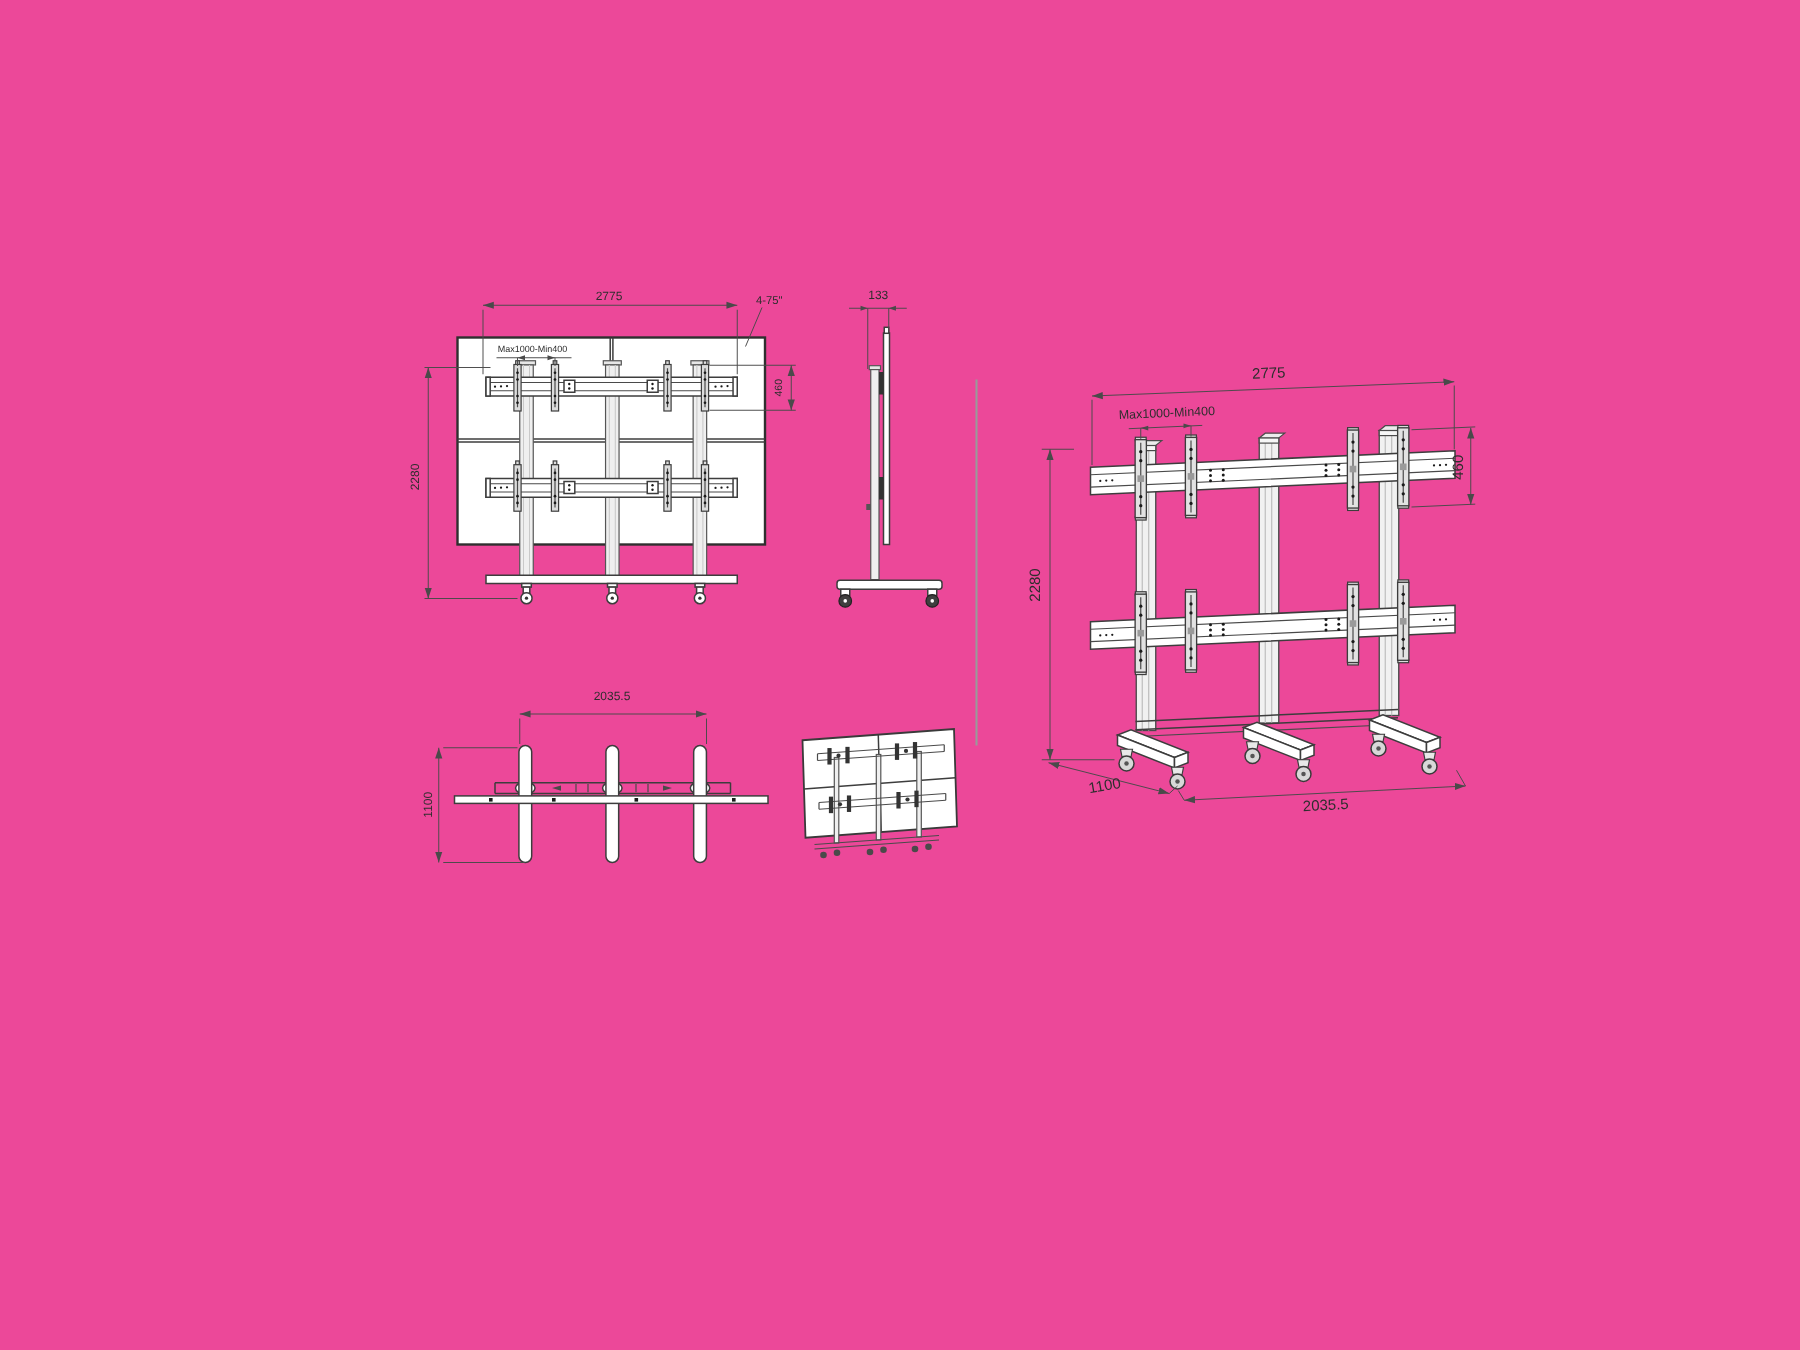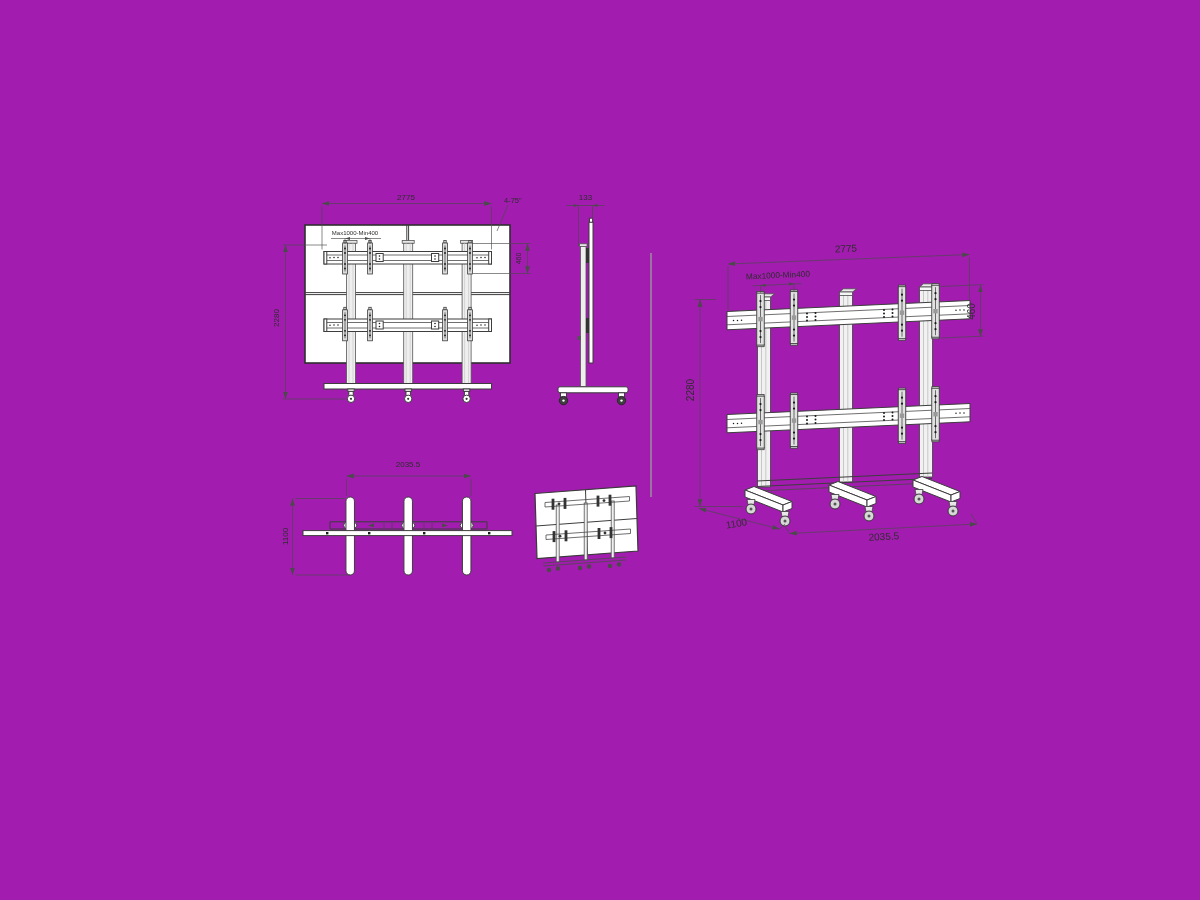--- a/index.html
+++ b/index.html
@@ -1,16 +1,16 @@
 <!DOCTYPE html>
 <html><head>
 <meta charset="utf-8">
 <style>
   html,body{margin:0;padding:0;background:#fff;}
-  #stage{position:relative;width:1200px;height:900px;background:#a21caf;overflow:hidden;}
+  #stage{position:relative;width:1200px;height:900px;background:#ec4899;overflow:hidden;}
   svg{display:block;}
   .ln{stroke:#3d3d3d;stroke-width:1;fill:none;}
   .lnthin{stroke:#4a4a4a;stroke-width:.8;fill:none;}
   .outline{stroke:#2f2f2f;stroke-width:1.6;fill:#ffffff;}
   .white{fill:#ffffff;stroke:#3d3d3d;stroke-width:1;}
   .polefill{fill:#efefef;stroke:#555;stroke-width:.8;}
   .stripfill{fill:#dcdcdc;stroke:#3d3d3d;stroke-width:.8;}
   .dim{stroke:#4a4a4a;stroke-width:.65;fill:none;}
   .arrowfill{fill:#4a4a4a;stroke:none;}
   text{font-family:"Liberation Sans","DejaVu Sans",sans-serif;fill:#2e2e2e;}

